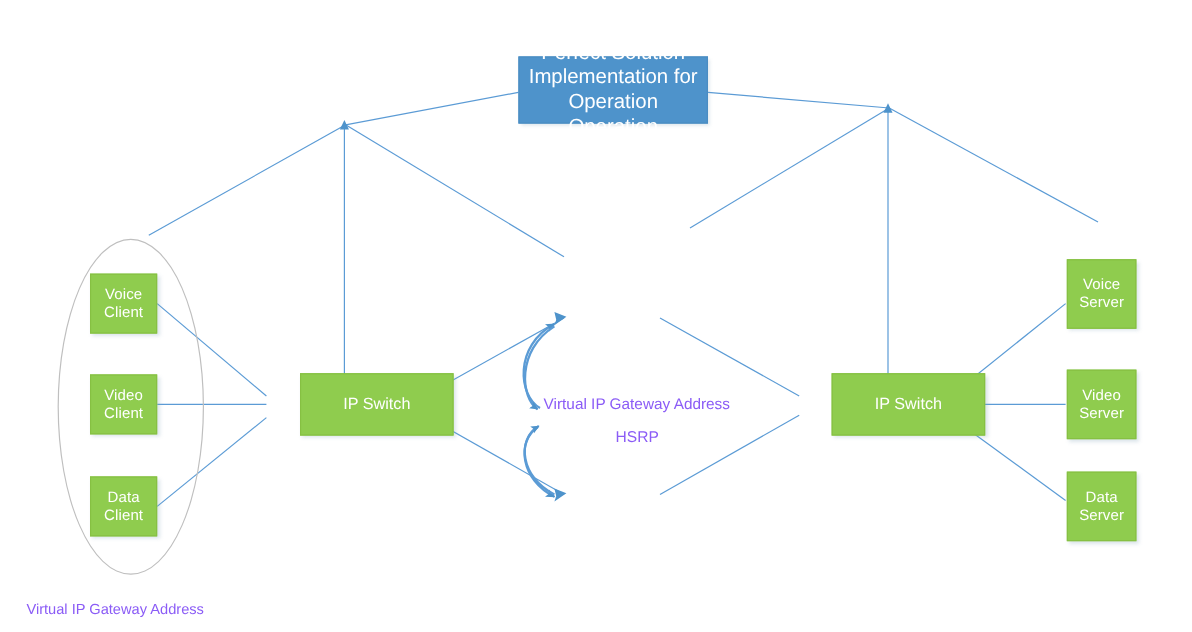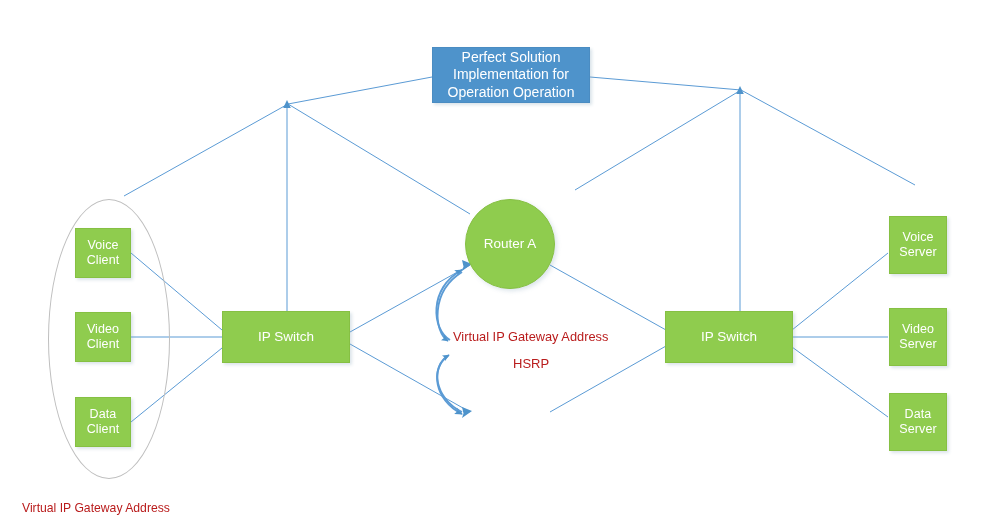--- a/index.html
+++ b/index.html
@@ -52,31 +52,32 @@
     border: 1px solid #86c043;
     border-radius: 50%;
     box-shadow: 2px 2px 4px rgba(140,170,190,0.30);
   }
   .endpoint {
     font-size: 12.5px;
     letter-spacing: 0.1px;
   }
   .switch {
     font-size: 13.5px;
+    margin-left: 28px;
   }
   .router {
     font-size: 13.5px;
   }
   .titlebox {
-    font-size: 14px;
+    font-size: 17px;
     padding: 3px 5px;
   }
   .caption {
     position: absolute;
-    color: #b91c1c;
+    color: #8b5cf6;
     z-index: 4;
     white-space: nowrap;
   }
   .cap-main {
     font-size: 12.8px;
   }
   .cap-small {
     font-size: 13px;
   }
   .cap-bottom {
@@ -172,23 +173,20 @@
 
   <div class="node box-green endpoint" style="left:75px; top:397px; width:56px; height:50px; flex-direction:column;">
     <span>Data</span>
     <span>Client</span>
   </div>
 
   <div class="node box-green switch" style="left:222px; top:311px; width:128px; height:52px;">
     <span>IP Switch</span>
   </div>
 
-  <div class="node circle-green router" style="left:465px; top:199px; width:90px; height:90px;">
-    <span>Router A</span>
-  </div>
 
 
   <div class="node box-green switch" style="left:665px; top:311px; width:128px; height:52px;">
     <span>IP Switch</span>
   </div>
 
   <div class="node box-green endpoint" style="left:889px; top:216px; width:58px; height:58px; flex-direction:column;">
     <span>Voice</span>
     <span>Server</span>
   </div>

